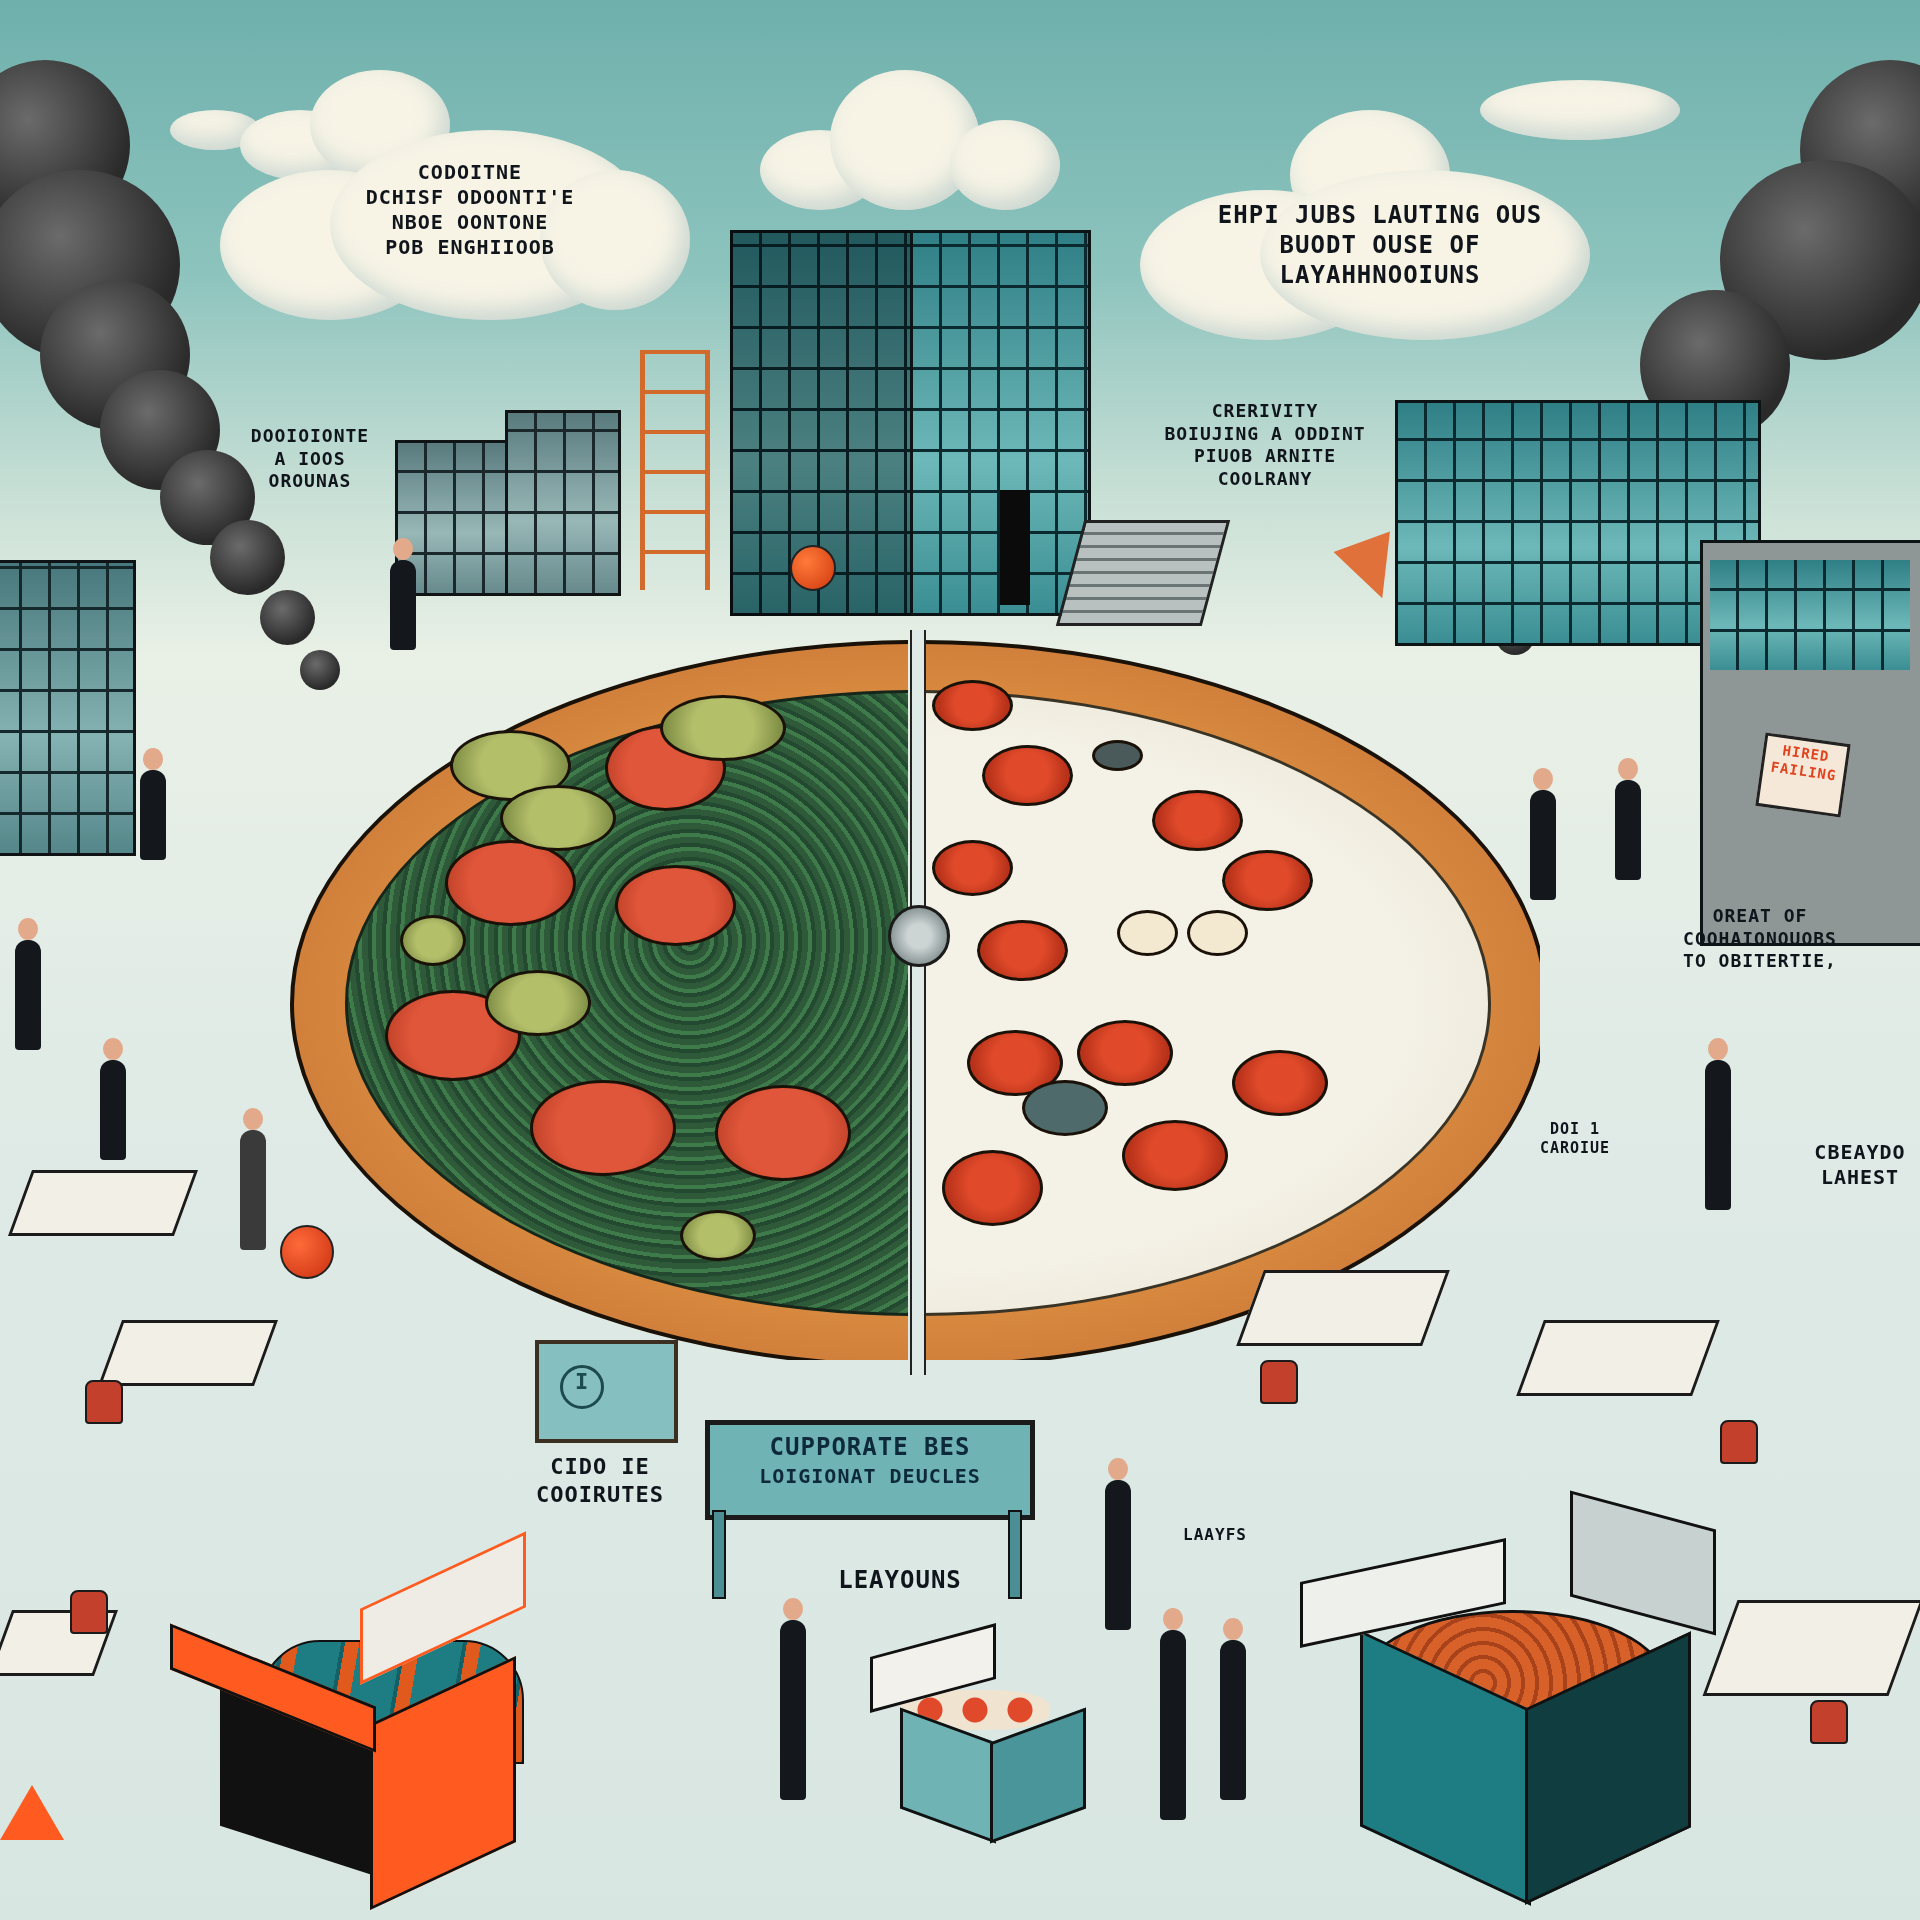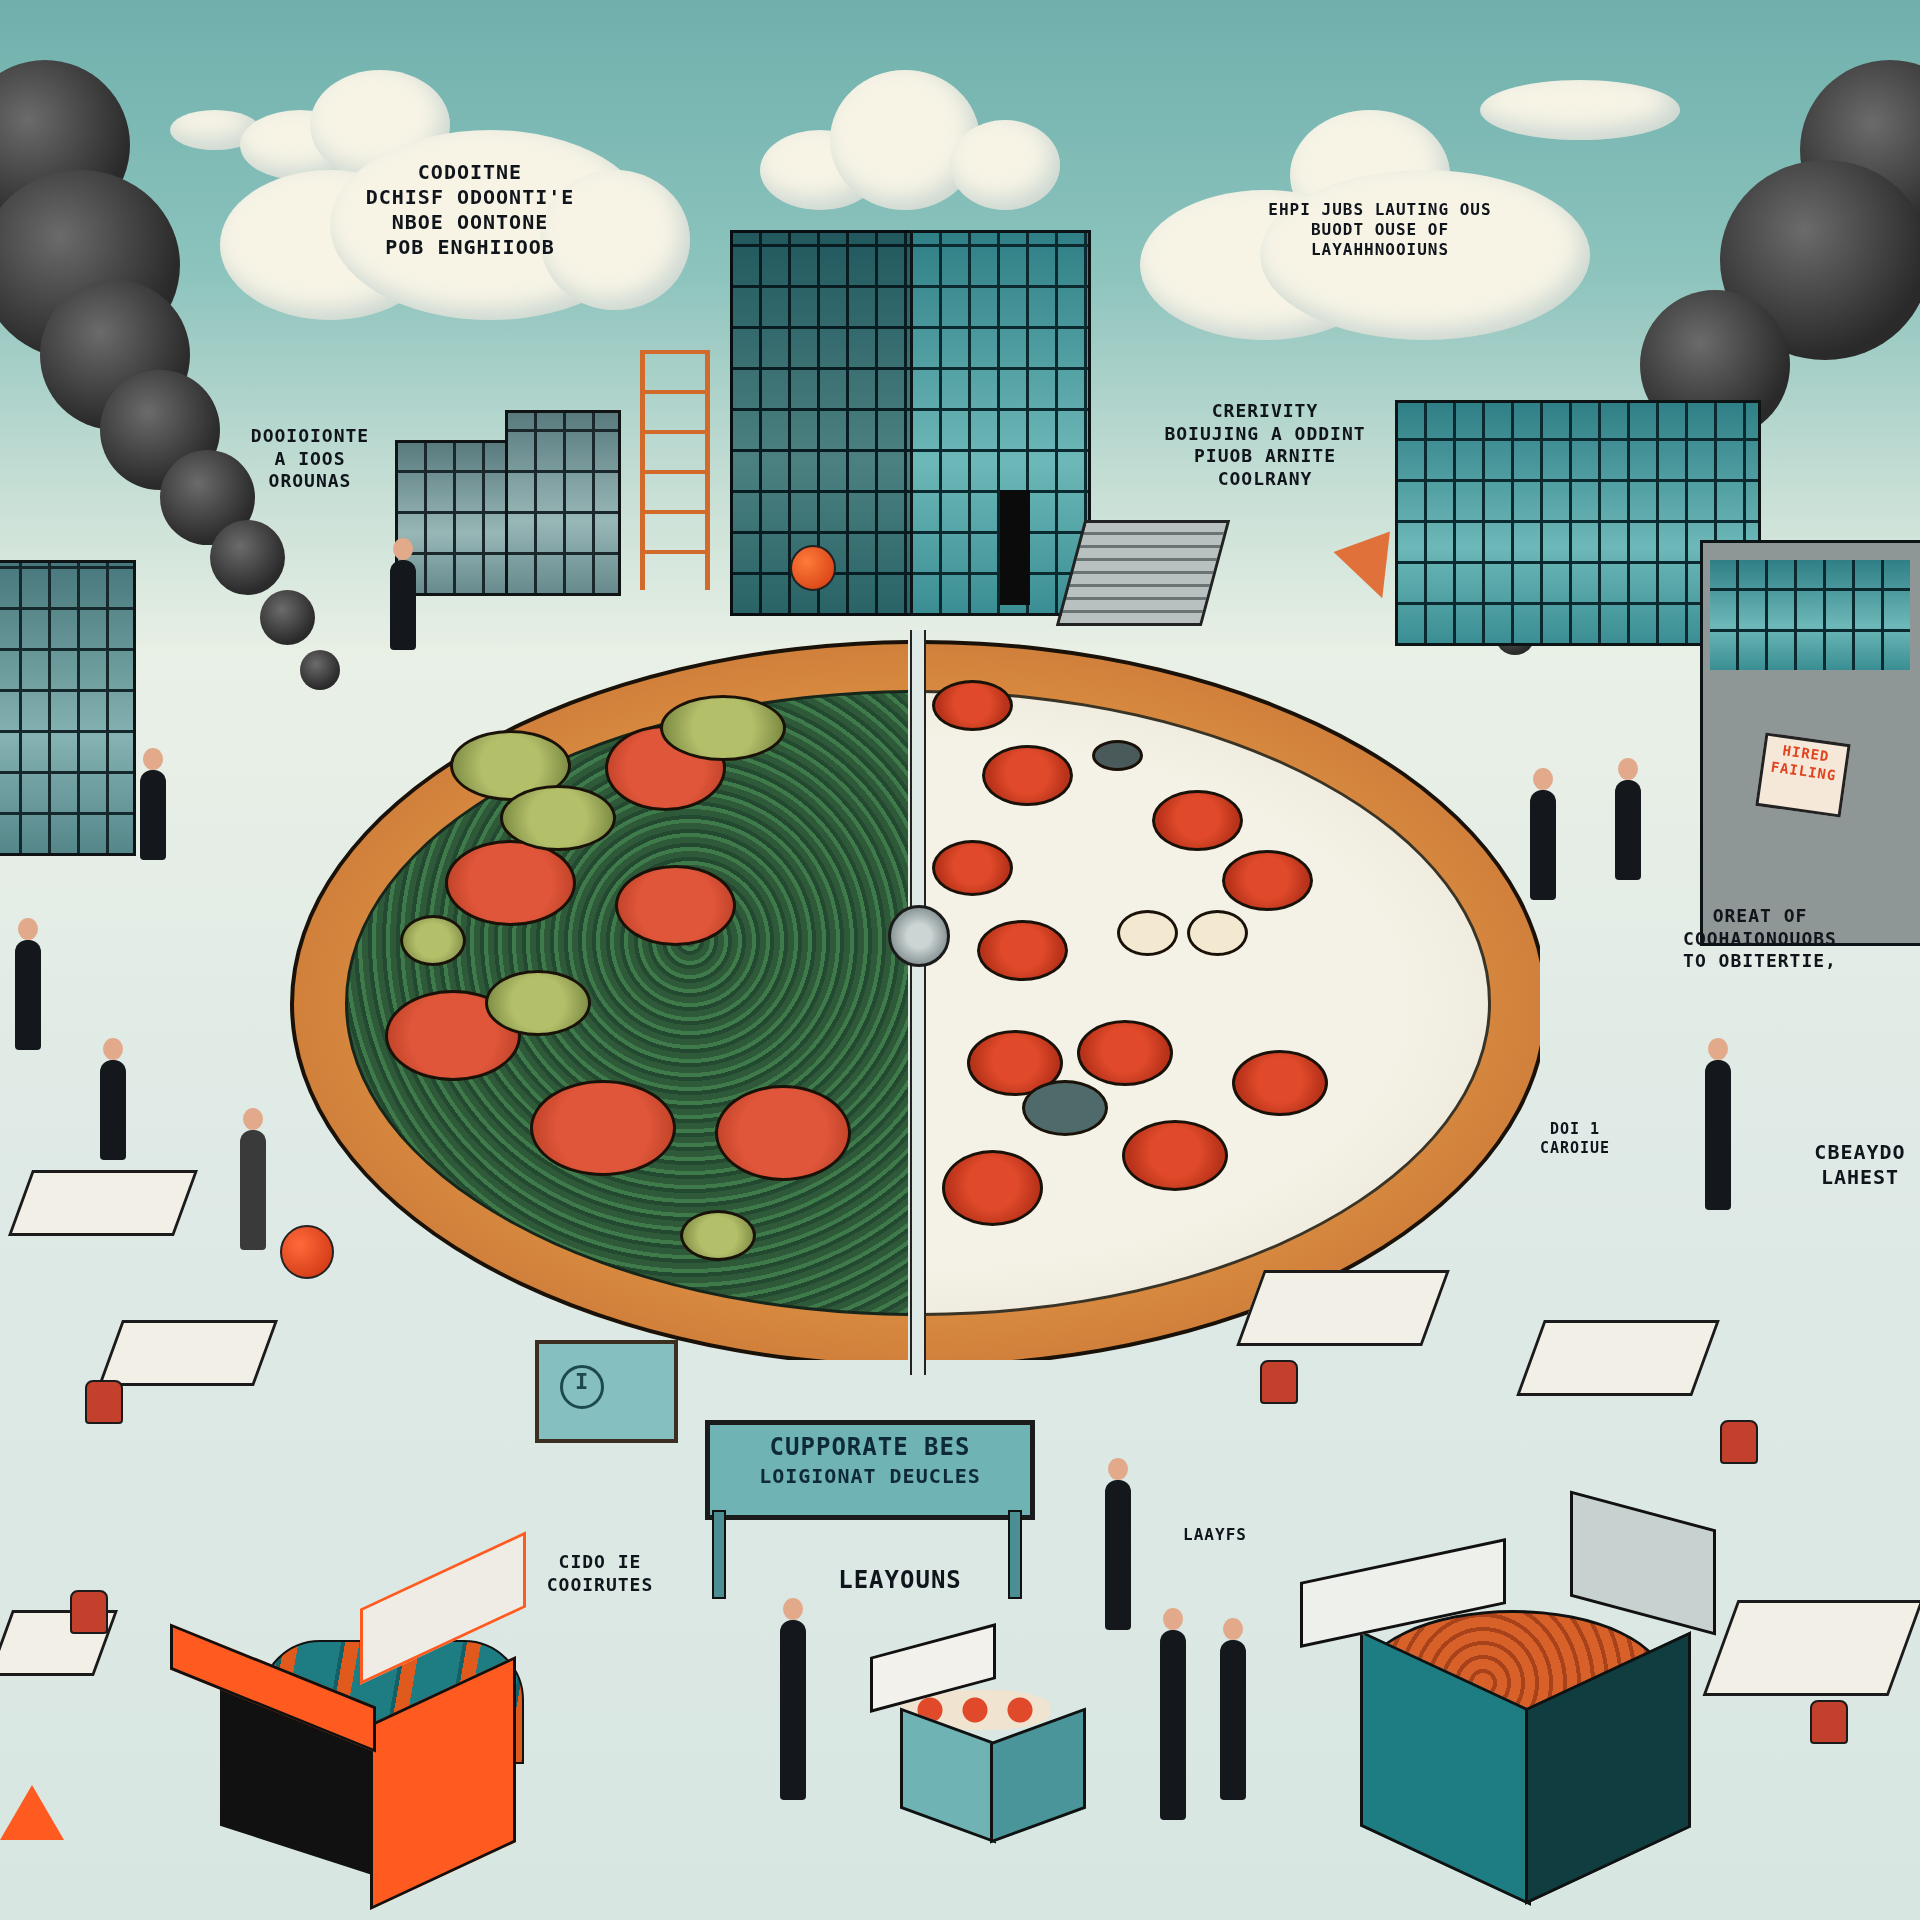--- a/index.html
+++ b/index.html
@@ -64,21 +64,21 @@
 <div>
   <div class="cloud" style="left:760px;top:130px;width:120px;height:80px;"></div>
   <div class="cloud" style="left:830px;top:70px;width:150px;height:140px;"></div>
   <div class="cloud" style="left:950px;top:120px;width:110px;height:90px;"></div>
 </div>
 <div>
   <div class="cloud" style="left:1480px;top:80px;width:200px;height:60px;"></div>
   <div class="cloud" style="left:1290px;top:110px;width:160px;height:130px;"></div>
   <div class="cloud" style="left:1140px;top:190px;width:250px;height:150px;"></div>
   <div class="cloud" style="left:1260px;top:170px;width:330px;height:170px;"></div>
-  <div class="label" style="left:1210px;top:200px;width:340px;font-size:16px;">EHPI JUBS LAUTING OUS
+  <div class="label" style="left:1210px;top:200px;width:340px;font-size:24px;">EHPI JUBS LAUTING OUS
 BUODT OUSE OF
 LAYAHHNOOIUNS</div>
 </div>
 
 <div class="bldg win" style="left:730px;top:230px;width:180px;height:380px;border-right:none;filter:brightness(.7);"></div>
 <div class="bldg win" style="left:910px;top:230px;width:175px;height:380px;"></div>
 <div class="abs" style="left:1000px;top:490px;width:30px;height:115px;background:#0b0b0b;"></div>
 
 <div class="bldg win" style="left:395px;top:440px;width:110px;height:150px;filter:grayscale(.6) brightness(1.05);"></div>
 <div class="bldg win" style="left:505px;top:410px;width:110px;height:180px;filter:grayscale(.6) brightness(1.05);"></div>
@@ -101,21 +101,21 @@
 BOIUJING A ODDINT
 PIUOB ARNITE
 COOLRANY</div>
 <div class="label" style="left:1650px;top:905px;width:220px;font-size:18px;">OREAT OF
 COOHAIONOUOBS
 TO OBITERTIE,</div>
 <div class="label" style="left:1510px;top:1120px;width:130px;font-size:15px;">DOI 1
 CAROIUE</div>
 <div class="label" style="left:1790px;top:1140px;width:140px;font-size:20px;">CBEAYDO
 LAHEST</div>
-<div class="label" style="left:520px;top:1551px;width:160px;font-size:18px;">CIDO IE
+<div class="label" style="left:520px;top:1453px;width:160px;font-size:22px;">CIDO IE
 COOIRUTES</div>
 <div class="label" style="left:1170px;top:1525px;width:90px;font-size:16px;">LAAYFS</div>
 
 <div class="pizza-wrap">
   <div class="half" style="left:0;top:0;width:618px;height:720px;">
     <div class="crust" style="left:0;top:0;width:1250px;height:720px;"></div>
     <div class="abs" style="left:55px;top:50px;width:1140px;height:620px;border-radius:50%;
          background:repeating-radial-gradient(circle at 30% 40%,#2f5a3a 0 6px,#3f7a4a 6px 10px,#234a30 10px 14px);border:3px solid #16261a;"></div>
     <div class="topping tom" style="left:155px;top:200px;width:125px;height:80px;"></div>
     <div class="topping tom" style="left:315px;top:85px;width:115px;height:80px;"></div>

